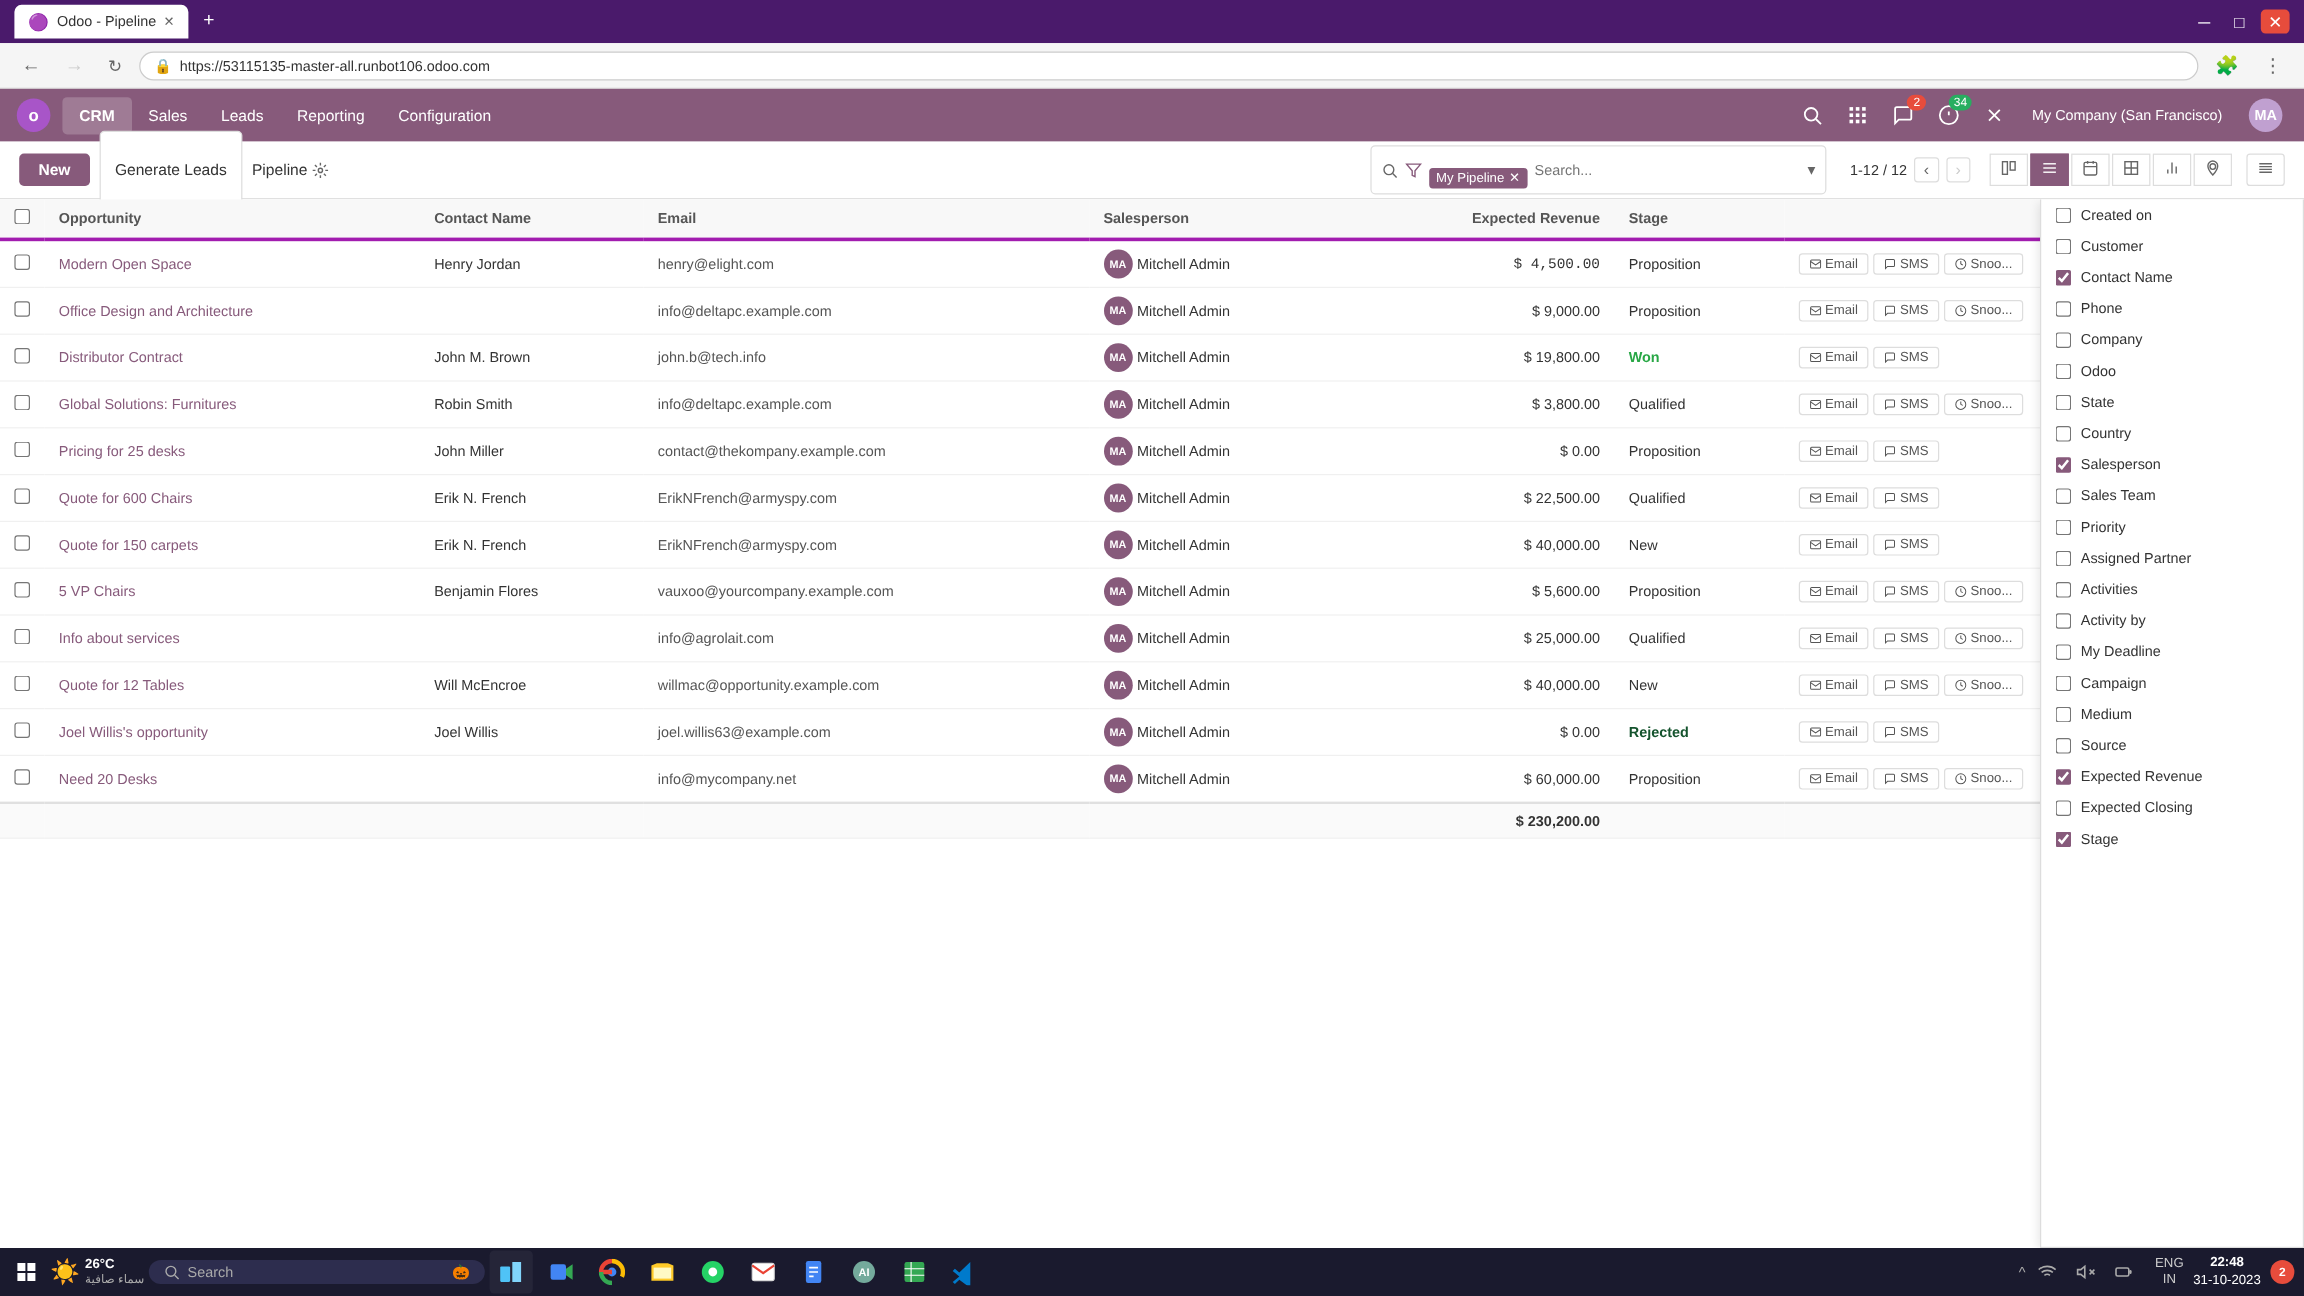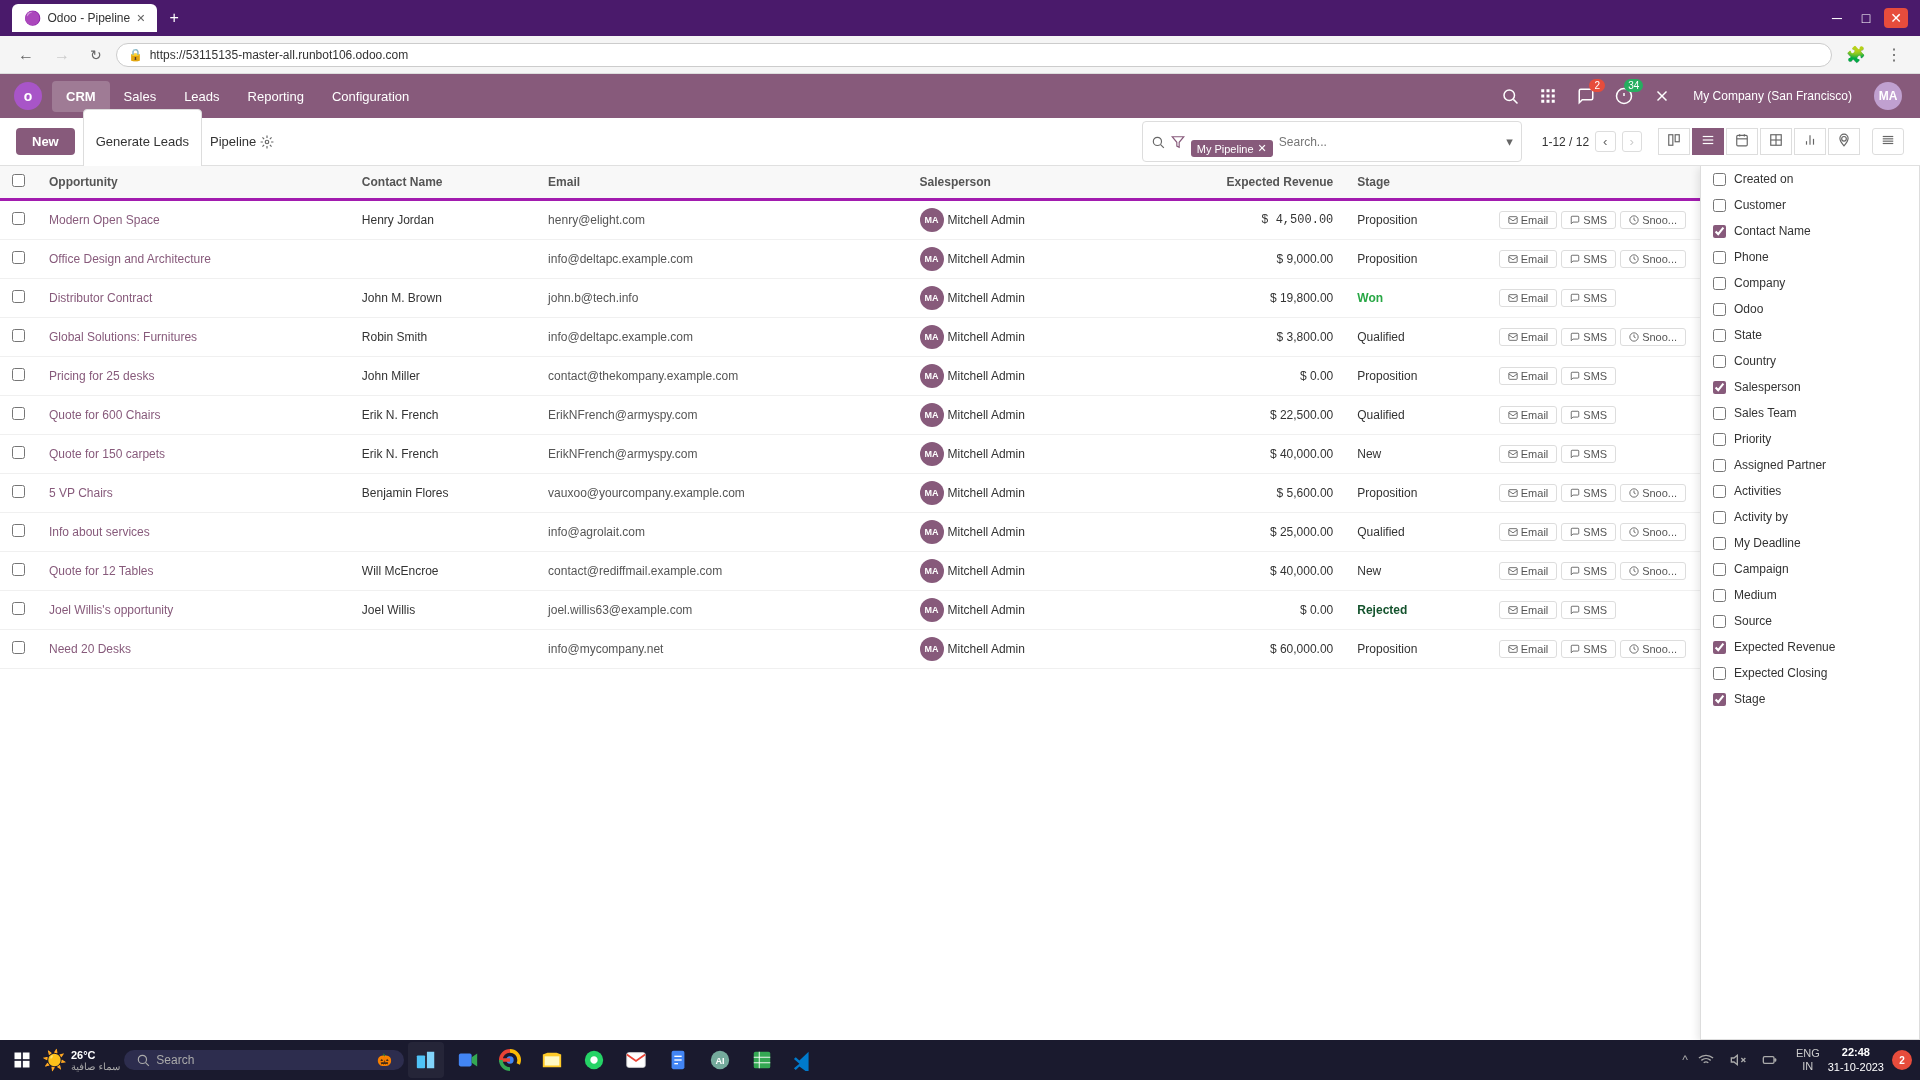--- a/index.html
+++ b/index.html
@@ -792,21 +792,21 @@
                     </svg>
           Snoo...
         </button>
       </div>
     </td>
   </tr>
             <tr>
     <td class="checkbox-col"><input type="checkbox" style=""></td>
     <td style="color:#875a7b;cursor:pointer;">Quote for 12 Tables</td>
     <td>Will McEncroe</td>
-    <td style="color:#555;">contact@rediffmail.example.com</td>
+    <td style="color:#555;">willmac@opportunity.example.com</td>
     <td>
       <div style="display:flex;align-items:center;gap:4px;">
         <div style="width:24px;height:24px;border-radius:50%;background:#875a7b;color:#fff;display:inline-flex;align-items:center;justify-content:center;font-size:9px;font-weight:bold;flex-shrink:0;">MA</div>
         <span>Mitchell Admin</span>
       </div>
     </td>
     <td style="text-align:right;">$ 40,000.00</td>
     <td style="">New</td>
     <td>
       <div style="display:flex;align-items:center;gap:2px;">
@@ -898,20 +898,30 @@
           <svg width="10" height="10" fill="none" stroke="currentColor" stroke-width="2" viewBox="0 0 24 24">
                       <circle cx="12" cy="12" r="10"></circle>
                       <line x1="12" y1="6" x2="12" y2="12"></line>
                       <line x1="12" y1="12" x2="16" y2="14"></line>
                     </svg>
           Snoo...
         </button>
       </div>
     </td>
   </tr>
+            <tr class="total-row">
+  <td></td>
+  <td></td>
+  <td></td>
+  <td></td>
+  <td></td>
+  <td style="text-align:right;">$ 230,200.00</td>
+  <td></td>
+  <td></td>
+</tr>
           </tbody>
       </table>
     </div>
 
     <div class="dropdown-panel">
       <div id="column-panel-items">
           <div class="dropdown-item">
     <input type="checkbox" style="">
     <span>Created on</span>
   </div>

